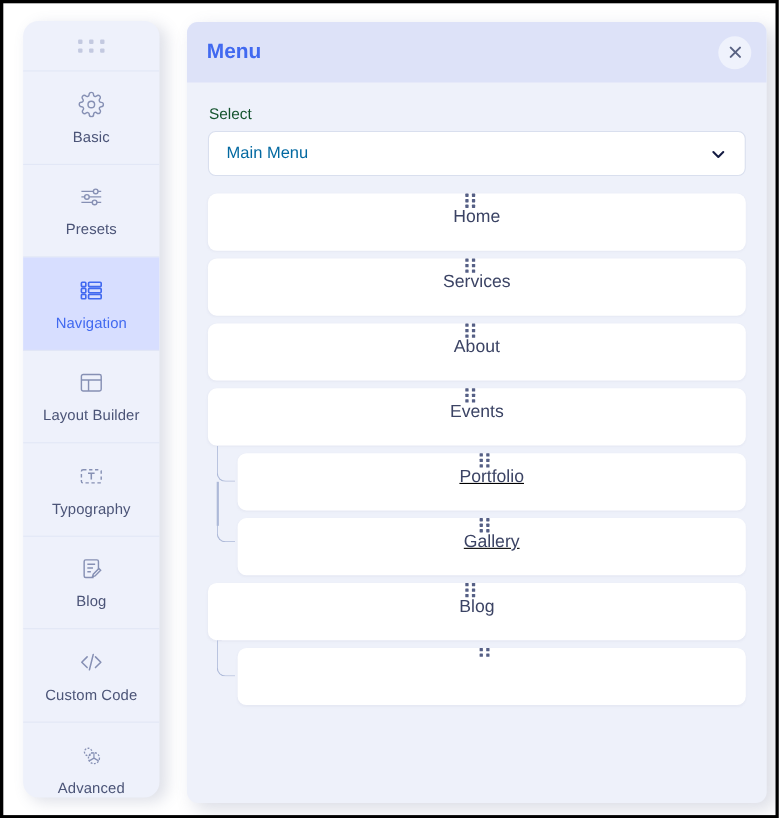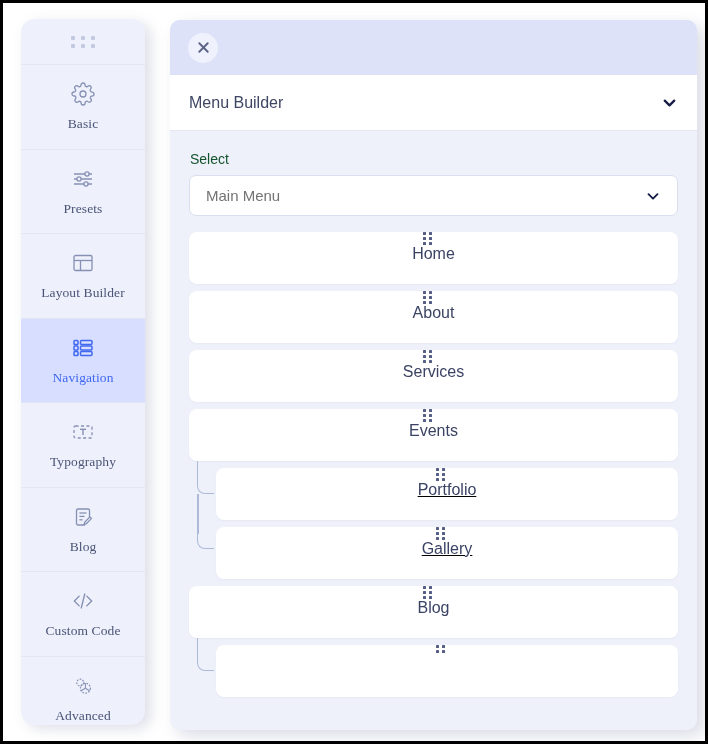--- a/index.html
+++ b/index.html
@@ -30,21 +30,20 @@
     position: absolute;
     left: 18px;
     top: 16px;
     width: 124px;
     height: 706px;
     background: #eef1fb;
     border-radius: 14px;
     box-shadow: 6px 4px 14px rgba(90,100,140,0.20);
     overflow: hidden;
     box-sizing: border-box;
-    font-family: Liberation Serif, serif;
   }
   .grip-row {
     height: 45px;
     display: flex;
     align-items: center;
     justify-content: center;
     border-bottom: 1px solid #e2e7f6;
   }
   .grip-dots {
     display: grid;
@@ -175,21 +174,21 @@
     display: flex;
     align-items: center;
     padding: 0 15px 0 16px;
     box-sizing: border-box;
     cursor: pointer;
     margin-bottom: 16px;
   }
   #menu-select .val {
     flex: 1;
     font-size: 15px;
-    color: #737373;
+    color: #0369a1;
   }
 
   
   #menu-list { position: relative; }
   .mrow {
     position: relative;
     margin-bottom: 7px;
   }
   .mrow.child { padding-left: 27px; text-decoration: underline; }
   .mitem {
@@ -278,47 +277,47 @@
             <circle cx="16" cy="7" r="2.1" fill="#eef1fb"></circle>
           <line x1="3" y1="12" x2="21" y2="12"></line>
             <circle cx="8" cy="12" r="2.1" fill="#eef1fb"></circle>
           <line x1="3" y1="17" x2="21" y2="17"></line>
             <circle cx="15" cy="17" r="2.1" fill="#eef1fb"></circle>
         </svg>
       </span>
       <span class="lbl">Presets</span>
     </div>
 
-    <div class="side-item">
-      <span class="ico">
-        <svg width="24" height="24" viewBox="0 0 24 24" fill="none" stroke="currentColor" stroke-width="1.3">
-          <rect x="3" y="4.5" width="18" height="15" rx="1.6"></rect>
-          <line x1="3" y1="9.5" x2="21" y2="9.5"></line>
-          <line x1="9.5" y1="9.5" x2="9.5" y2="19.5"></line>
-        </svg>
-      </span>
-      <span class="lbl">Layout Builder</span>
-    </div>
-
     <div class="side-item active">
       <span class="ico">
         <svg width="24" height="24" viewBox="0 0 24 24" fill="none" stroke="currentColor" stroke-width="1.5">
           <rect x="3" y="4.6" width="4" height="4" rx="0.8"></rect>
           <rect x="9.5" y="4.6" width="11.5" height="4" rx="1"></rect>
           <rect x="3" y="10.1" width="4" height="4" rx="0.8"></rect>
           <rect x="9.5" y="10.1" width="11.5" height="4" rx="1"></rect>
           <rect x="3" y="15.6" width="4" height="4" rx="0.8"></rect>
           <rect x="9.5" y="15.6" width="11.5" height="4" rx="1"></rect>
         </svg>
       </span>
       <span class="lbl">Navigation</span>
     </div>
 
     <div class="side-item">
       <span class="ico">
+        <svg width="24" height="24" viewBox="0 0 24 24" fill="none" stroke="currentColor" stroke-width="1.3">
+          <rect x="3" y="4.5" width="18" height="15" rx="1.6"></rect>
+          <line x1="3" y1="9.5" x2="21" y2="9.5"></line>
+          <line x1="9.5" y1="9.5" x2="9.5" y2="19.5"></line>
+        </svg>
+      </span>
+      <span class="lbl">Layout Builder</span>
+    </div>
+
+    <div class="side-item">
+      <span class="ico">
         <svg width="24" height="24" viewBox="0 0 24 24" fill="none" stroke="currentColor" stroke-width="1.3" stroke-dasharray="3 2.4">
           <rect x="3" y="6" width="18" height="12" rx="1.6"></rect>
         </svg>
         <svg width="24" height="24" viewBox="0 0 24 24" style="margin-left:-24px" fill="none" stroke="currentColor" stroke-width="1.4">
           <line x1="9" y1="9.3" x2="15" y2="9.3"></line>
           <line x1="12" y1="9.3" x2="12" y2="15"></line>
         </svg>
       </span>
       <span class="lbl">Typography</span>
     </div>
@@ -359,36 +358,29 @@
           <line x1="14.4" y1="14.2" x2="10.1" y2="16.7"></line>
         </svg>
       </span>
       <span class="lbl">Advanced</span>
     </div>
   </div>
 
   <div id="panel">
 
     <div id="panel-header">
+      <span id="panel-title">Menu</span>
       <button id="close-btn">
         <svg width="15" height="15" viewBox="0 0 16 16" fill="none" stroke="currentColor" stroke-width="2" stroke-linecap="round">
           <line x1="3.5" y1="3.5" x2="12.5" y2="12.5"></line>
           <line x1="12.5" y1="3.5" x2="3.5" y2="12.5"></line>
         </svg>
       </button>
     </div>
 
-    <div id="builder-row">
-      <span id="builder-label">Menu Builder</span>
-      <span class="chev">
-        <svg width="19" height="19" viewBox="0 0 20 20" fill="none" stroke="currentColor" stroke-width="2.4" stroke-linecap="round" stroke-linejoin="round">
-          <polyline points="5,8 10,13 15,8"></polyline>
-        </svg>
-      </span>
-    </div>
 
     <div id="panel-body">
 
       <div id="select-label">Select</div>
 
       <div id="menu-select">
         <span class="val">Main Menu</span>
         <span class="chev">
           <svg width="18" height="18" viewBox="0 0 20 20" fill="none" stroke="currentColor" stroke-width="2.1" stroke-linecap="round" stroke-linejoin="round">
             <polyline points="5,8 10,13 15,8"></polyline>
@@ -413,34 +405,34 @@
           <div class="mrow">
             <div class="mitem">
               <span class="drag">
                 <i></i>
                 <i></i>
                 <i></i>
                 <i></i>
                 <i></i>
                 <i></i>
               </span>
+              <span class="label">Services</span>
+            </div>
+          </div>
+          <div class="mrow">
+            <div class="mitem">
+              <span class="drag">
+                <i></i>
+                <i></i>
+                <i></i>
+                <i></i>
+                <i></i>
+                <i></i>
+              </span>
               <span class="label">About</span>
-            </div>
-          </div>
-          <div class="mrow">
-            <div class="mitem">
-              <span class="drag">
-                <i></i>
-                <i></i>
-                <i></i>
-                <i></i>
-                <i></i>
-                <i></i>
-              </span>
-              <span class="label">Services</span>
             </div>
           </div>
           <div class="mrow">
             <div class="mitem">
               <span class="drag">
                 <i></i>
                 <i></i>
                 <i></i>
                 <i></i>
                 <i></i>

